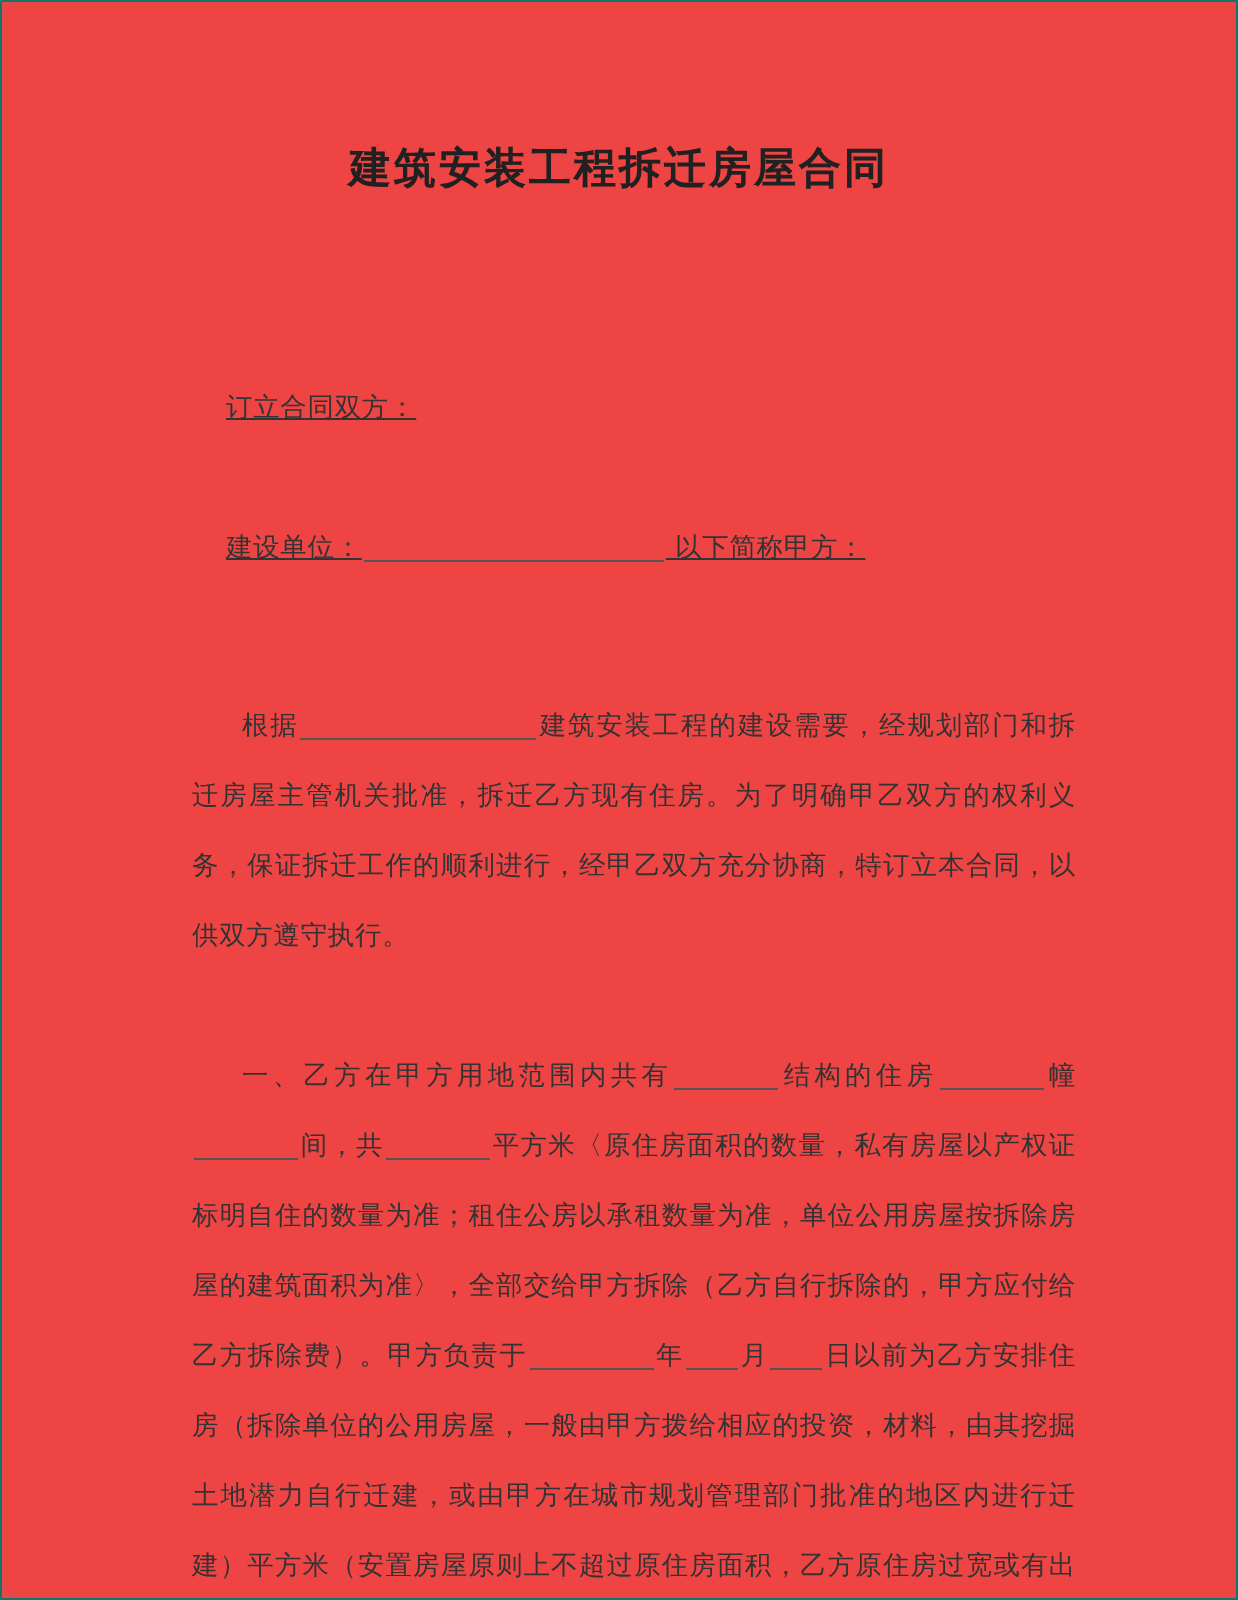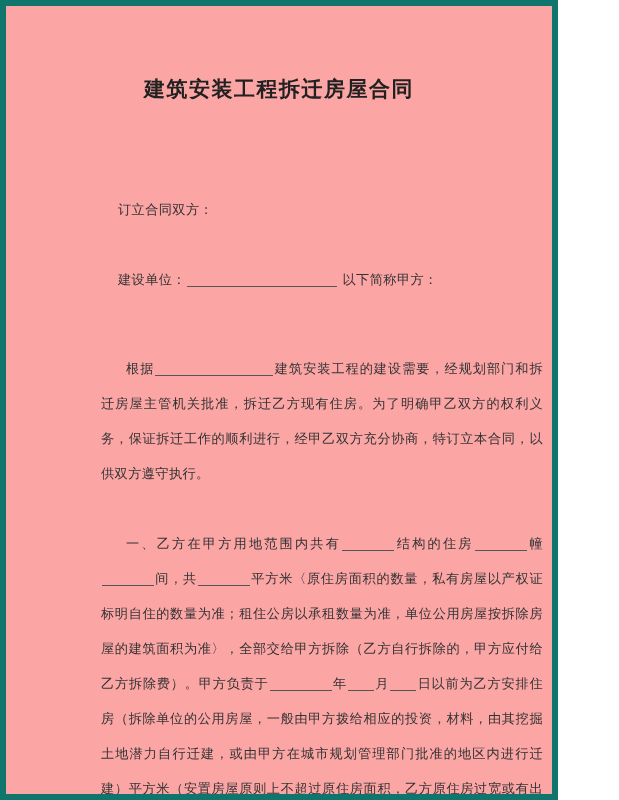--- a/index.html
+++ b/index.html
@@ -5,25 +5,25 @@
   html, body {
     margin: 0;
     padding: 0;
     background: #ffffff;
   }
   body {
     font-family: "DejaVu Sans", "Liberation Sans", sans-serif;
   }
   .page {
     position: relative;
-    width: 558px;
+    width: 619px;
     height: 800px;
-    background: #fca5a5;
+    background: #ef4444;
     box-sizing: border-box;
-    border: 6px solid #0f766e;
+    border: 1px solid #0f766e;
     overflow: hidden;
   }
 
   .doc-title {
     position: absolute;
     left: 0;
     right: 0;
     top: 70px;
     text-align: center;
     font-size: 21px;
@@ -47,21 +47,21 @@
   .para {
     margin: 0;
     text-align: justify;
     text-justify: inter-ideograph;
   }
 
   .gap-lg { height: 35px; }
   .gap-md { height: 32px; }
   .gap-sm { height: 22px; }
 
-  .indent-1 { text-indent: 17px; }
+  .indent-1 { text-indent: 17px; text-decoration: underline; }
   .indent-2 { text-indent: 25px; }
 
   
   .blank {
     display: inline-block;
     border-bottom: 1px solid #555555;
     vertical-align: -3px;
     height: 13px;
     margin: 0 1px;
   }

